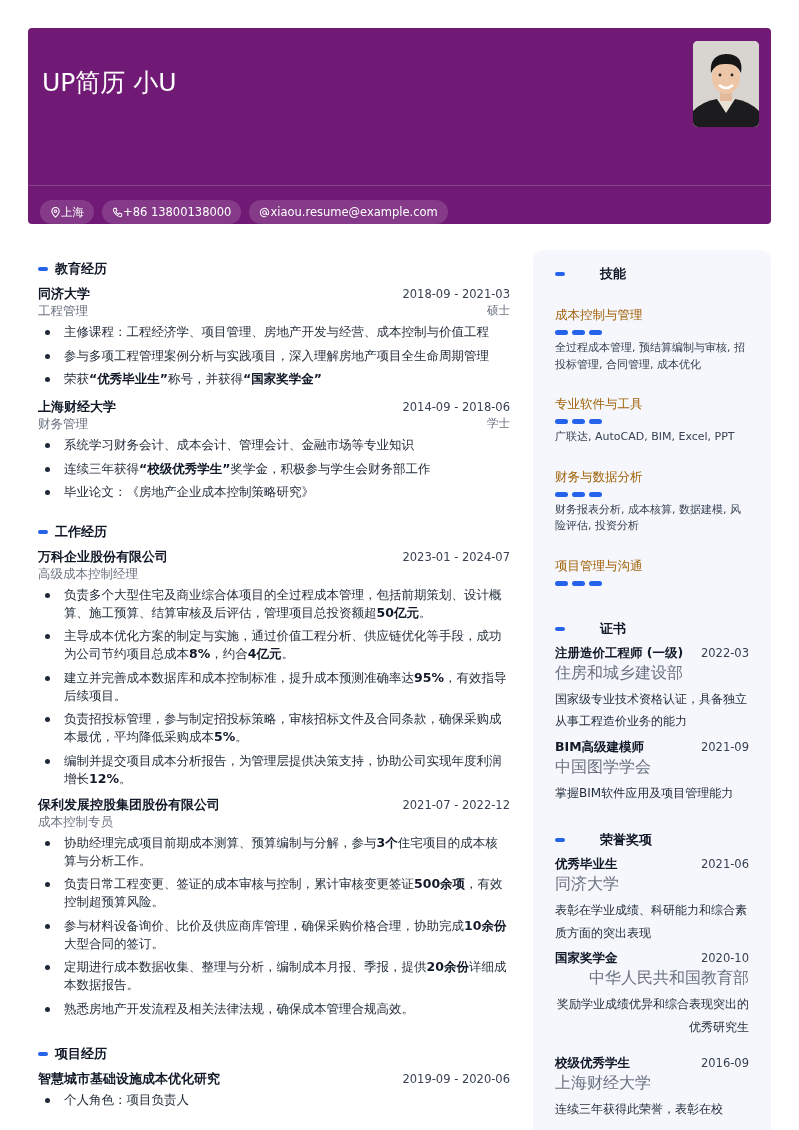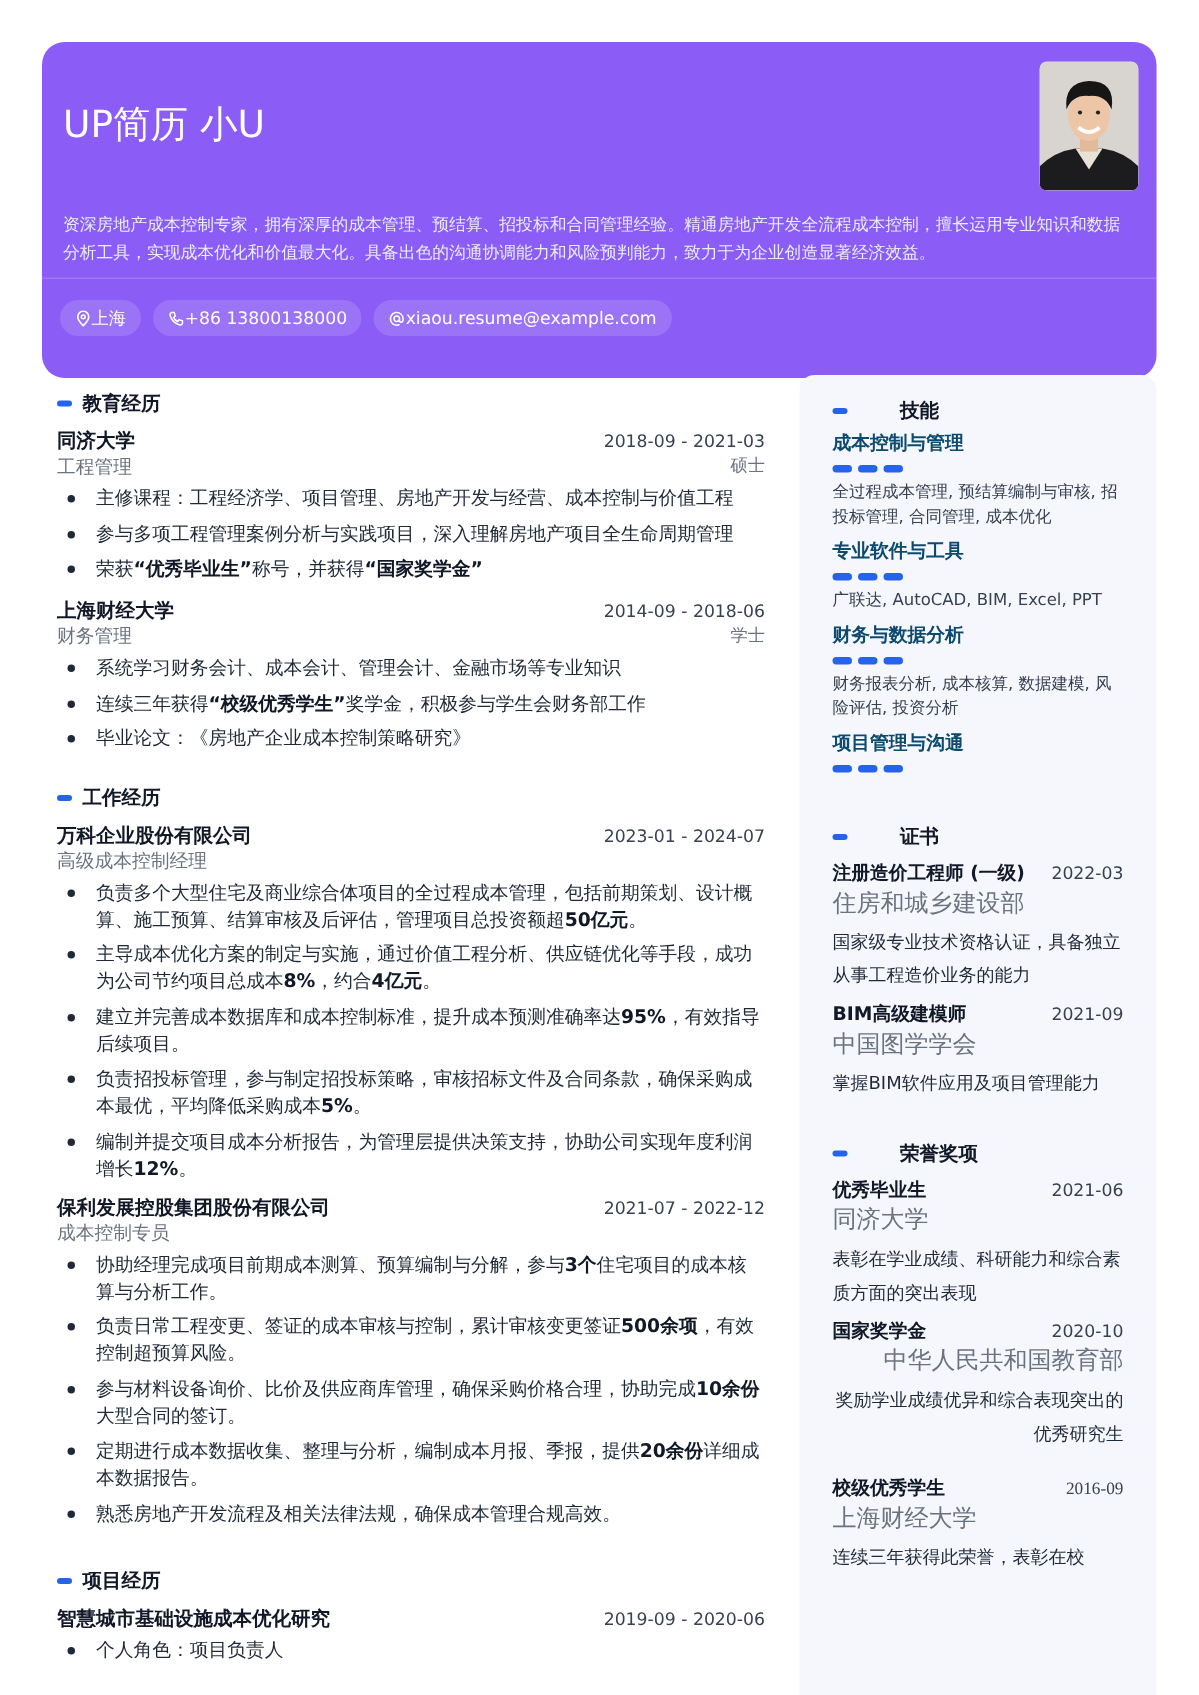--- a/index.html
+++ b/index.html
@@ -1,21 +1,21 @@
 <!DOCTYPE html>
 <html><head>
 <meta charset="utf-8">
 <style>
   * { box-sizing: border-box; margin: 0; padding: 0; }
   html, body { width: 799px; height: 1130px; overflow: hidden; background: #ffffff; }
   body { font-family: "DejaVu Sans", "Liberation Sans", sans-serif; color: #1f2937; position: relative; }
 
   .header {
-    position: absolute; left: 28px; top: 28px; width: 743px; height: 224px;
-    background: #8b5cf6; border-radius: 15px; color: #fff;
+    position: absolute; left: 28px; top: 28px; width: 743px; height: 196px;
+    background: #701a75; border-radius: 4px; color: #fff;
   }
   .header .name {
     position: absolute; left: 14px; top: 38px; font-size: 25px; font-weight: normal; letter-spacing: 0px;
   }
   .header .photo {
     position: absolute; left: 665px; top: 13px; width: 66px; height: 86px; border-radius: 5px;
     background: #d9d6d2; overflow: hidden;
   }
   .header .summary {
     position: absolute; left: 14px; top: 112px; width: 715px; font-size: 11.2px; line-height: 19px; color: #e8eefc;
@@ -42,21 +42,21 @@
   ul.bul li { position: relative; padding-left: 26px; font-size: 12.5px; line-height: 18px; color: #1f2937; margin-bottom: 5.5px; }
   ul.bul li::before { content: ""; position: absolute; left: 7px; top: 7px; width: 5px; height: 5px; border-radius: 50%; background: #1f2937; }
   ul.bul li b { font-weight: bold; color: #111827; }
   .gap-sec { height: 14px; }
 
   .side {
     position: absolute; left: 533px; top: 250px; width: 238px; height: 890px;
     background: #f5f7fc; border-radius: 10px; padding: 14px 22px 0 22px;
   }
   .side .sec-title { height: 20px; gap: 28px; }
-  .skill-name { font-size: 12.5px; font-weight: bold; color: #0c4a6e; margin-top: 3px; }
+  .skill-name { font-size: 12.5px; font-weight: normal; color: #a16207; margin-top: 23px; }
   .dots { display: flex; gap: 4px; margin: 6px 0 5px 0; }
   .dots span { width: 13px; height: 5px; border-radius: 3px; background: #2563eb; }
   .skill-desc { font-size: 11px; line-height: 16.5px; color: #374151; }
   .side-entry-head { display: flex; justify-content: space-between; align-items: baseline; margin-top: 6px; }
   .side-entry-title { font-size: 12.5px; font-weight: bold; color: #111827; }
   .side-entry-date { font-size: 11.5px; color: #374151; }
   .side-entry-org { font-size: 16px; color: #6b7280; margin-top: 1px; }
   .side-entry-desc { font-size: 12px; line-height: 22.5px; color: #1f2937; margin-top: 4px; }
 </style>
 </head>
@@ -70,21 +70,20 @@
       <path d="M0 86 L0 70 Q10 60 24 58 L42 58 Q56 60 66 70 L66 86 Z" fill="#1c1c1e"></path>
       <path d="M24 58 L33 72 L42 58 Z" fill="#e8e2d6"></path>
       <rect x="27" y="46" width="12" height="14" fill="#e2b999"></rect>
       <ellipse cx="33" cy="36" rx="14" ry="17" fill="#ecc6a6"></ellipse>
       <path d="M18 32 Q16 14 33 13 Q51 13 48 32 Q44 22 33 23 Q22 22 18 32 Z" fill="#161616"></path>
       <path d="M26 44 Q33 50 40 44" stroke="#fff" stroke-width="2.5" fill="none"></path>
       <circle cx="27" cy="34" r="1.4" fill="#222"></circle>
       <circle cx="39" cy="34" r="1.4" fill="#222"></circle>
     </svg>
   </div>
-  <div class="summary">资深房地产成本控制专家，拥有深厚的成本管理、预结算、招投标和合同管理经验。精通房地产开发全流程成本控制，擅长运用专业知识和数据分析工具，实现成本优化和价值最大化。具备出色的沟通协调能力和风险预判能力，致力于为企业创造显著经济效益。</div>
   <div class="divider"></div>
   <div class="contacts">
     <div class="chip">
       <svg class="ic" viewBox="0 0 12 12">
           <path d="M6 11 C6 11 2 7 2 4.5 A4 4 0 0 1 10 4.5 C10 7 6 11 6 11 Z" fill="none" stroke="#fff" stroke-width="1.2"></path>
           <circle cx="6" cy="4.6" r="1.4" fill="none" stroke="#fff" stroke-width="1.1"></circle>
         </svg>
       <span>上海</span>
     </div>
     <div class="chip">
@@ -281,21 +280,21 @@
     <div class="side-entry-desc">表彰在学业成绩、科研能力和综合素质方面的突出表现</div>
   </div>
   <div style="margin-top:4px;text-align:right;">
     <div class="side-entry-head">
       <span class="side-entry-title">国家奖学金</span>
       <span class="side-entry-date">2020-10</span>
     </div>
     <div class="side-entry-org">中华人民共和国教育部</div>
     <div class="side-entry-desc">奖励学业成绩优异和综合表现突出的优秀研究生</div>
   </div>
-  <div style="margin-top:17px;font-family:Liberation Serif, serif;">
+  <div style="margin-top:17px;">
     <div class="side-entry-head">
       <span class="side-entry-title">校级优秀学生</span>
       <span class="side-entry-date">2016-09</span>
     </div>
     <div class="side-entry-org">上海财经大学</div>
     <div class="side-entry-desc">连续三年获得此荣誉，表彰在校</div>
   </div>
 </div>
 
 </body></html>

